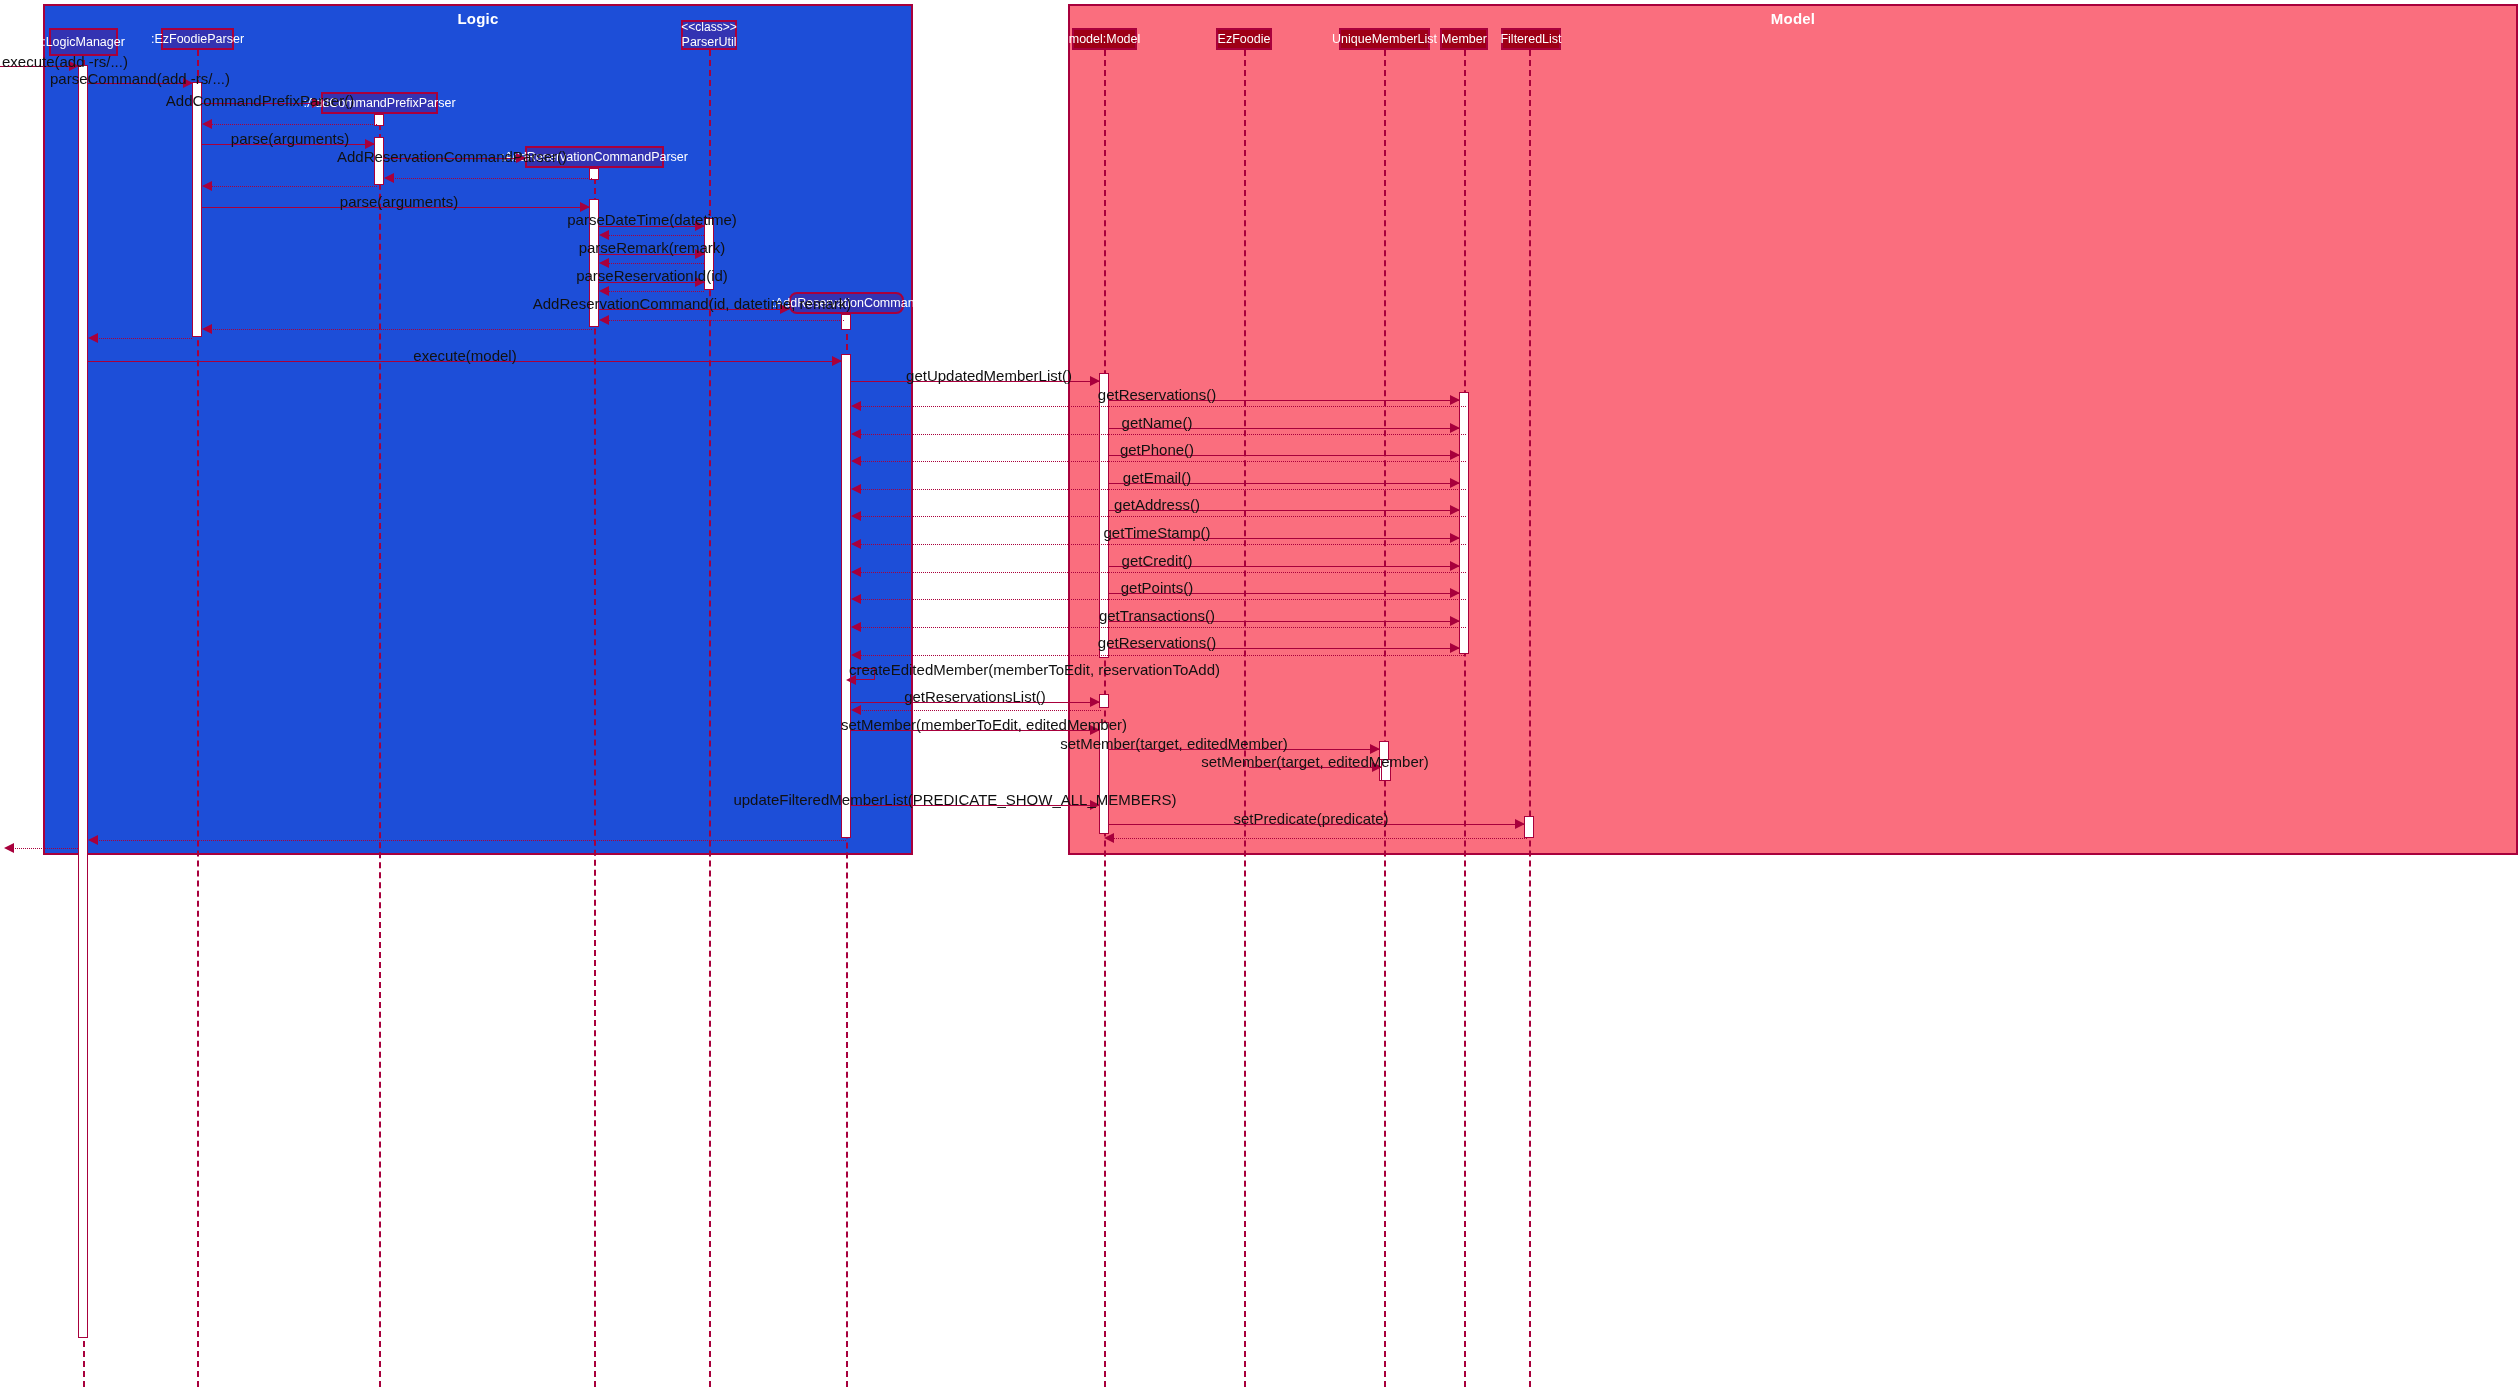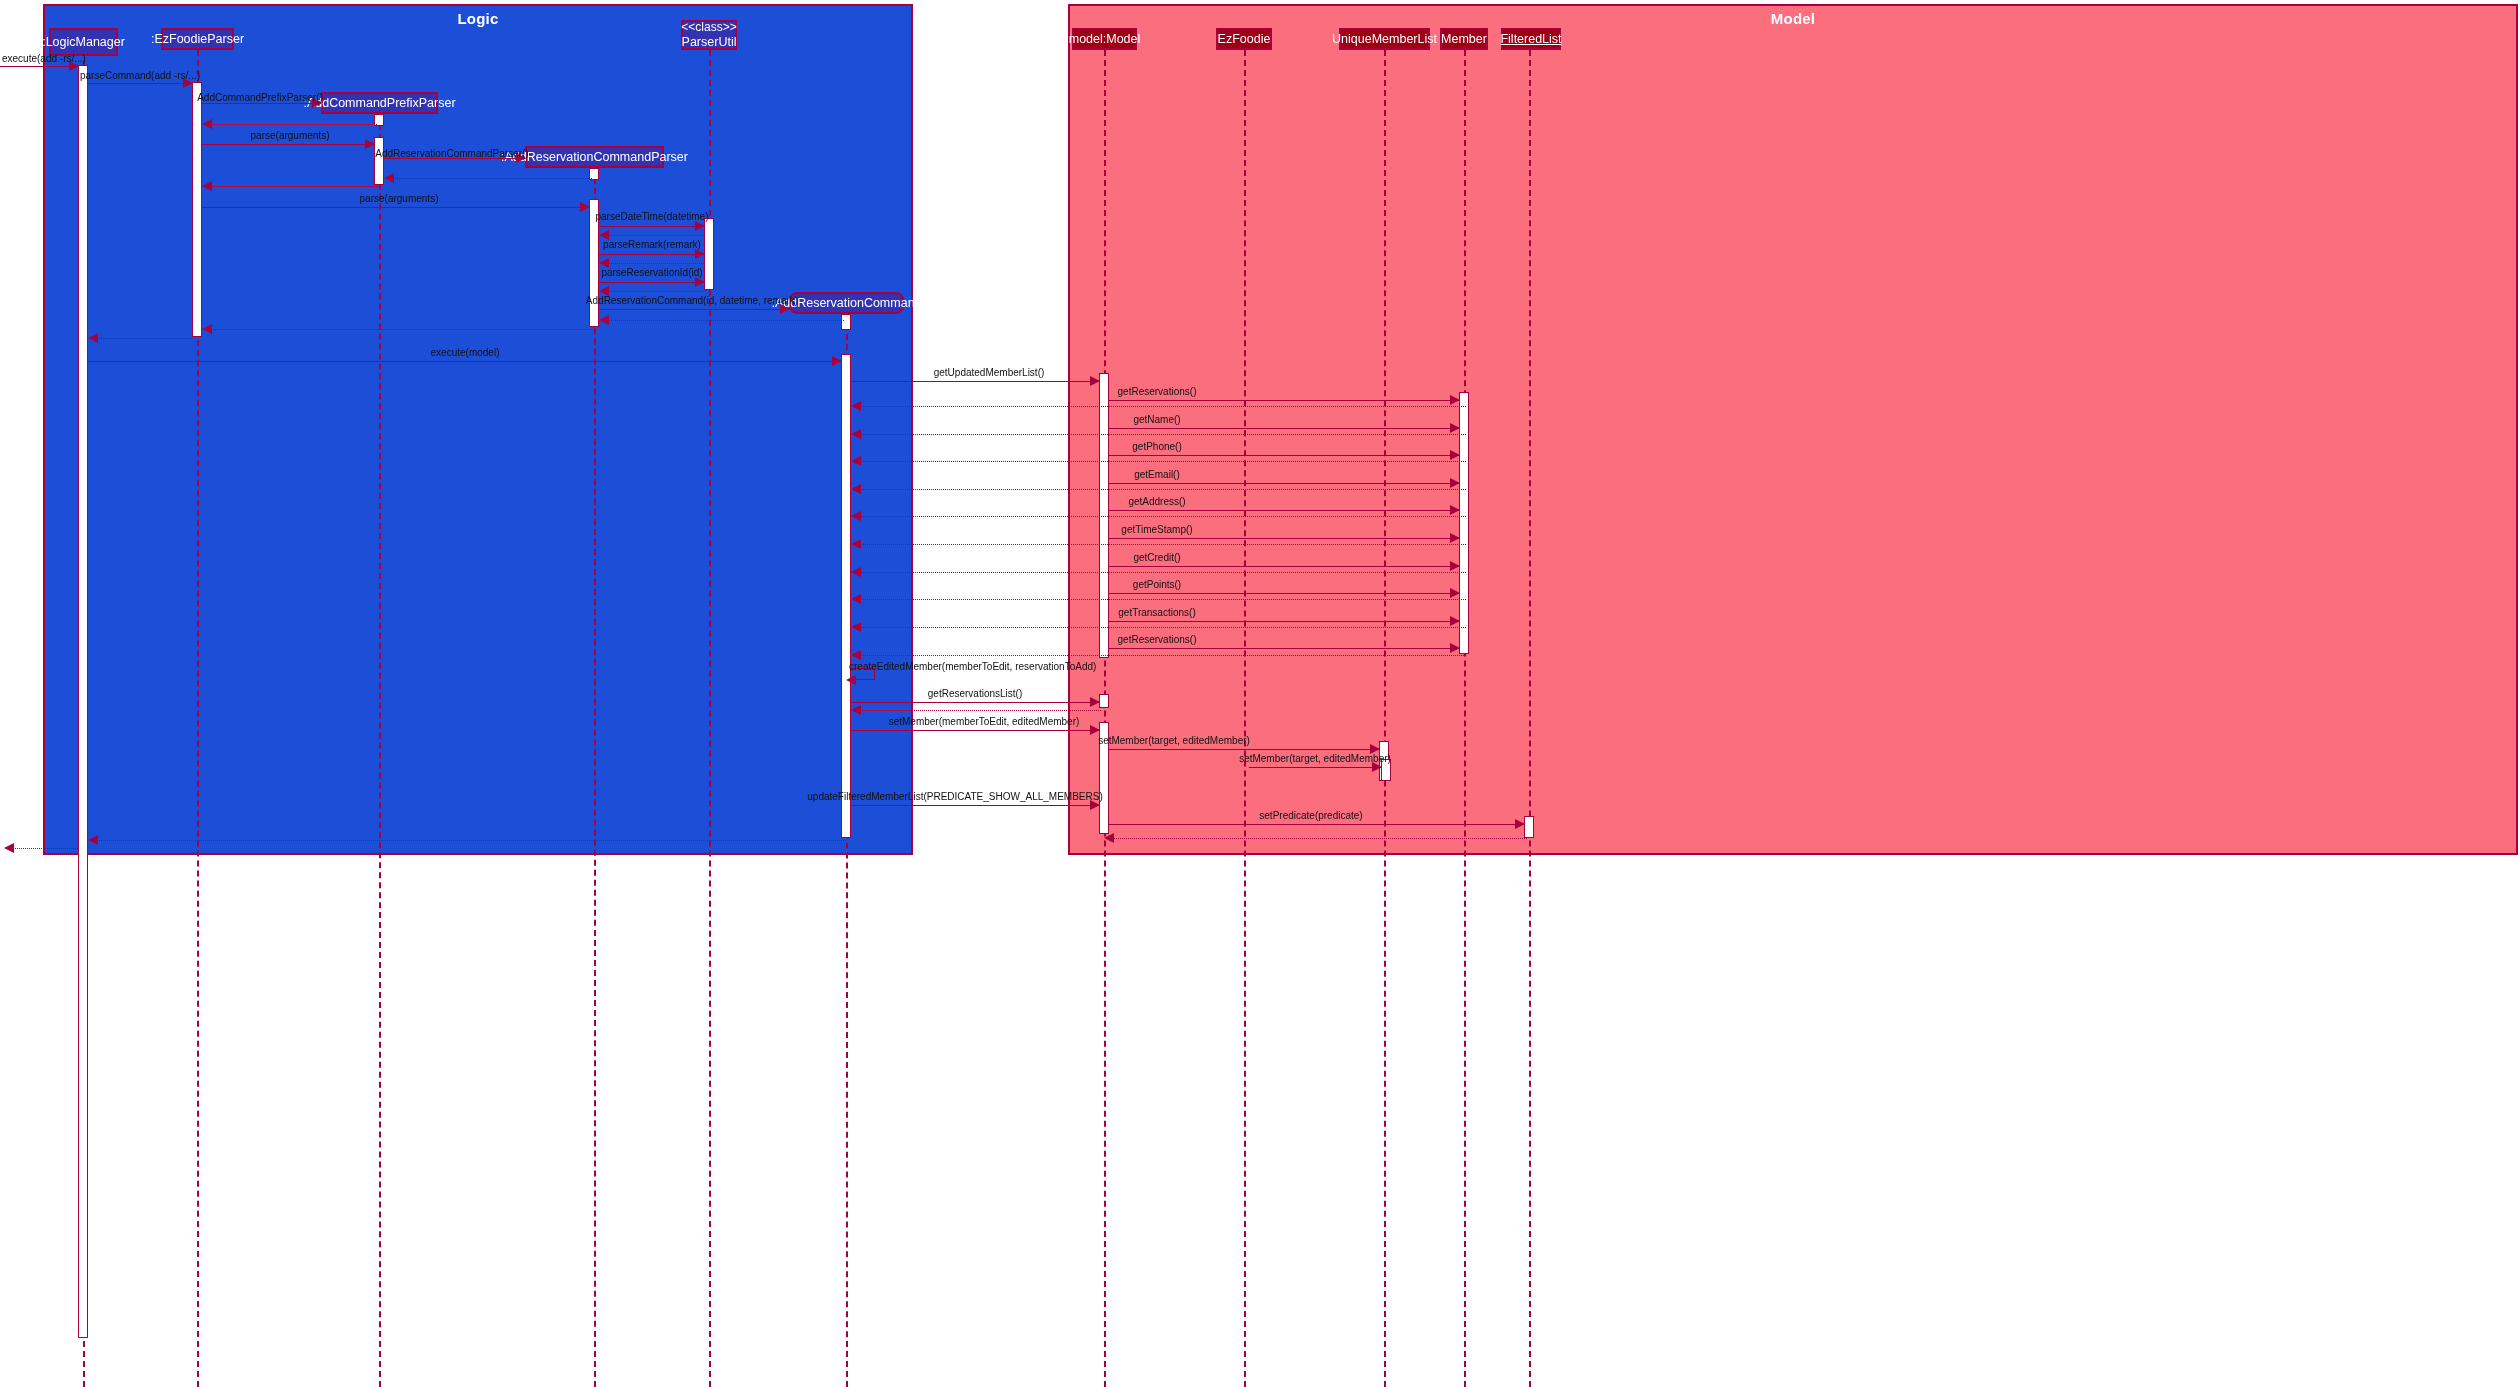--- a/index.html
+++ b/index.html
@@ -27,21 +27,21 @@
 
   
   .act{position:absolute;background:#ffffff;border:1px solid #a8003c;box-sizing:border-box;width:10px;}
 
   
   .msg{position:absolute;height:0;border-top:1.5px solid #a8003c;}
   .msg.ret{border-top:1.5px dotted #a8003c;}
   .arrow{position:absolute;width:0;height:0;}
   .arrow.r{border-top:5px solid transparent;border-bottom:5px solid transparent;border-left:10px solid #a8003c;}
   .arrow.l{border-top:5px solid transparent;border-bottom:5px solid transparent;border-right:10px solid #a8003c;}
-  .lbl{position:absolute;color:#111111;font-size:10px;white-space:nowrap;
+  .lbl{position:absolute;color:#111111;font-size:15px;white-space:nowrap;
        line-height:1;transform:translateX(-50%);}
   .lbl.lft{transform:none;}
 
   
   .self{position:absolute;box-sizing:border-box;border:1.5px solid #a8003c;border-left:none;}
 </style>
 </head>
 <body>
 
 <div id="canvas">
@@ -90,21 +90,21 @@
   </div>
   <div class="part part-model" style="left:1216px;top:28px;width:56px;height:22px;">
     <span>EzFoodie</span>
   </div>
   <div class="part part-model" style="left:1339px;top:28px;width:91px;height:22px;">
     <span>UniqueMemberList</span>
   </div>
   <div class="part part-model" style="left:1440px;top:28px;width:48px;height:22px;">
     <span>Member</span>
   </div>
-  <div class="part part-model" style="left:1501px;top:28px;width:60px;height:22px;text-decoration:underline;">
+  <div class="part part-model" style="left:1501px;top:28px;width:60px;height:22px;">
     <span>FilteredList</span>
   </div>
 
   <div class="act" style="left:78px;top:65px;height:1273px;"></div>
   <div class="act" style="left:192px;top:82px;height:255px;"></div>
   <div class="act" style="left:374px;top:114px;height:12px;"></div>
   <div class="act" style="left:374px;top:137px;height:48px;"></div>
   <div class="act" style="left:589px;top:168px;height:12px;"></div>
   <div class="act" style="left:589px;top:199px;height:128px;"></div>
   <div class="act" style="left:704px;top:218px;height:72px;"></div>

